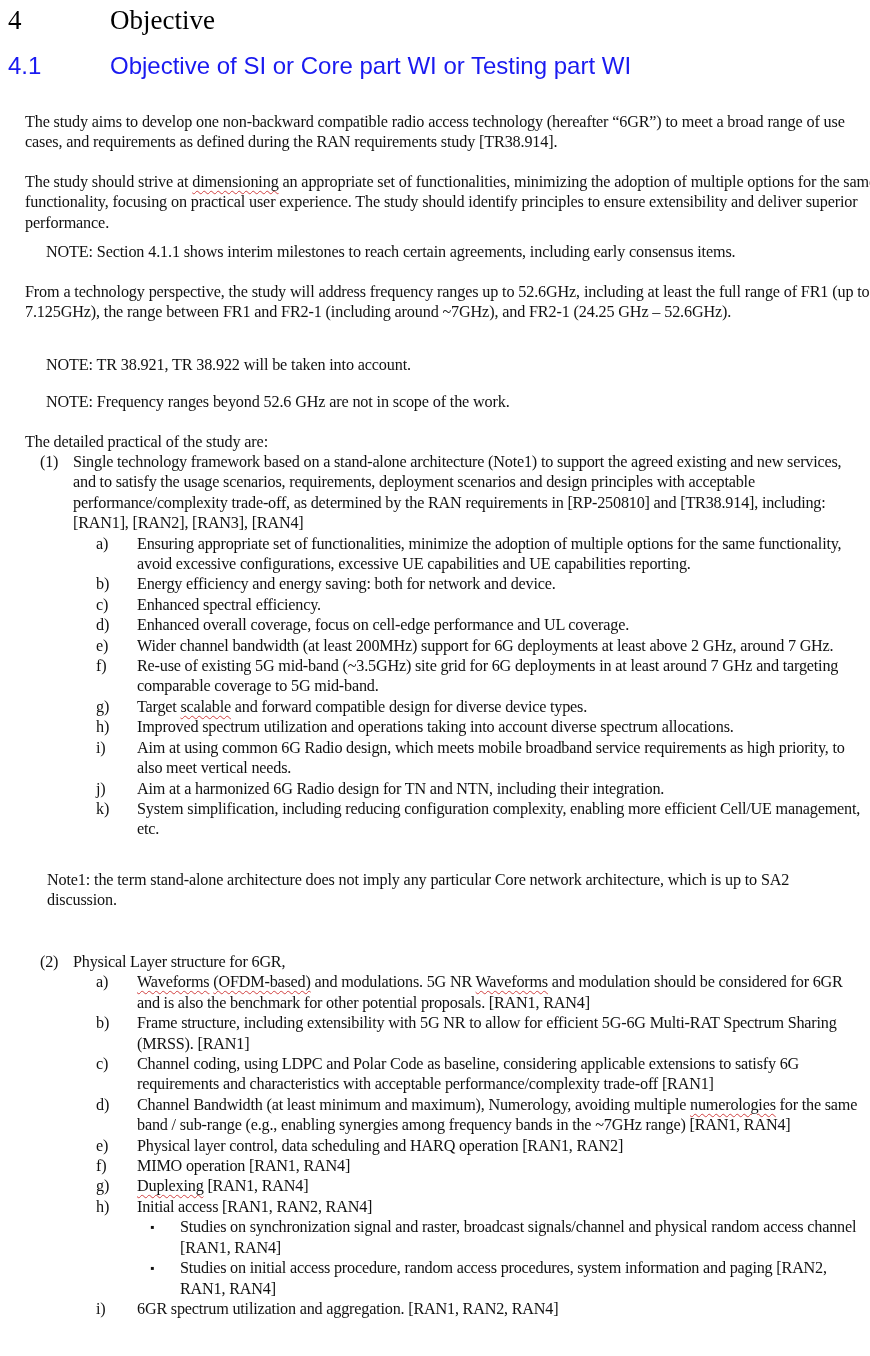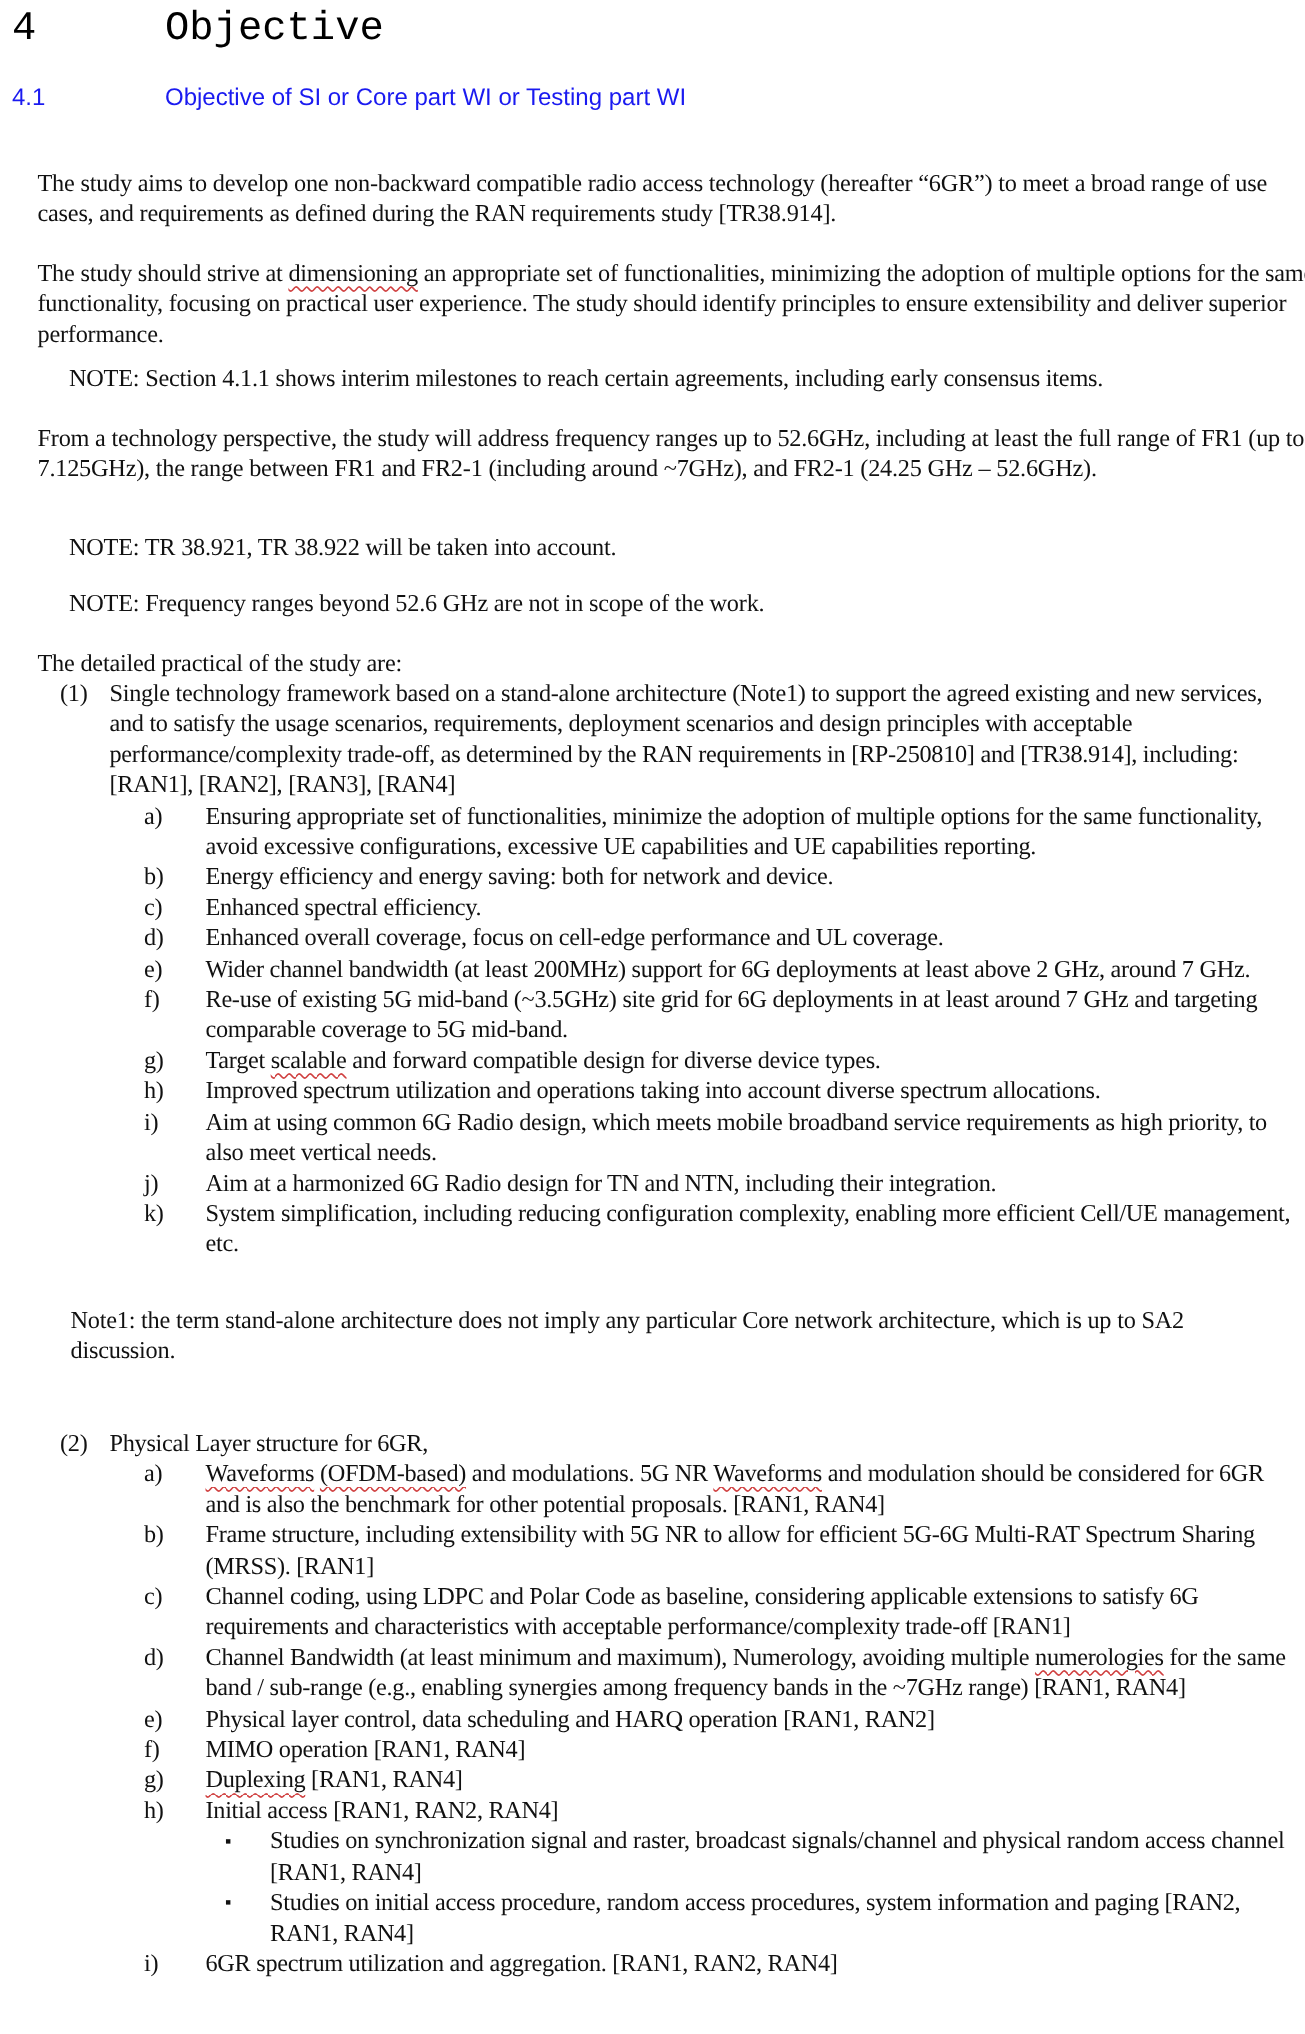--- a/index.html
+++ b/index.html
@@ -5,27 +5,27 @@
   html, body { margin: 0; padding: 0; background: #ffffff; }
   body {
     width: 870px; height: 1356px; overflow: hidden; position: relative;
     font-family: "Liberation Serif", "DejaVu Serif", serif;
     color: #111111;
     font-size: 16.2px;
     line-height: 20.4px;
   }
   .h1 {
     position: absolute; left: 8px; top: 4px;
-    font-family: Liberation Mono, monospace;
+    font-family: Liberation Serif, serif;
     font-size: 27px; line-height: 32px; color: #000;
   }
   .h2 {
     position: absolute; left: 8px; top: 51px;
     font-family: "Liberation Sans", "DejaVu Sans", sans-serif;
-    font-size: 16px; line-height: 30px; color: #1a1af0;
+    font-size: 24px; line-height: 30px; color: #1a1af0;
   }
   .hnum { display: inline-block; width: 102px; }
   .para { position: absolute; left: 9px; width: 852px; margin: 16px; letter-spacing: -0.15px; }
   .note { position: absolute; left: 34px; width: 830px; margin: 12px; letter-spacing: -0.15px; }
   .wavy { text-decoration: underline wavy #d04040; text-decoration-thickness: 1px; text-underline-offset: 3px; }
   .list { position: absolute; left: 40px; width: 825px; margin: 0; letter-spacing: -0.2px; }
   .litem { display: flex; }
   .lnum { width: 33px; flex: none; }
   .lbody { flex: 1; }
   .sub { display: flex; margin-left: 56px; }

